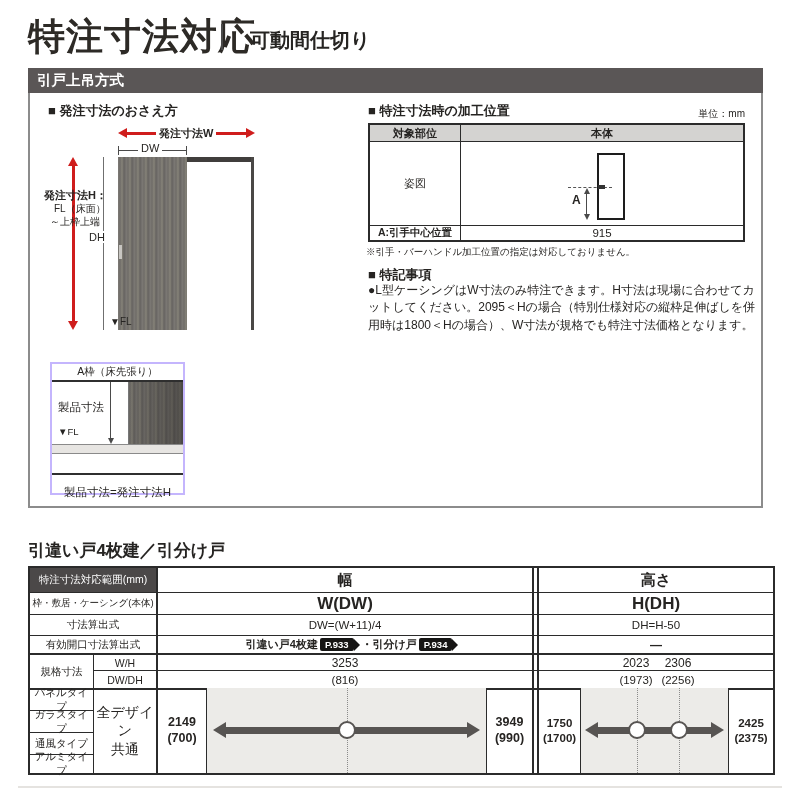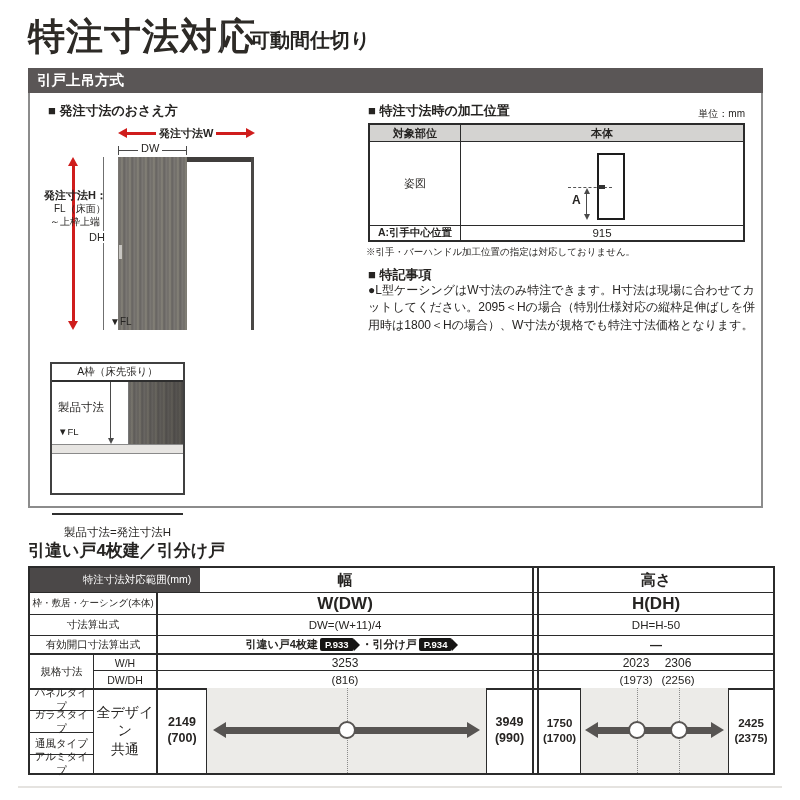--- a/index.html
+++ b/index.html
@@ -82,32 +82,32 @@
     <i class="hd d"></i>
   </div>
   <div class="t" style="left:44px;top:188px;font-size:11px;font-weight:bold;">発注寸法H：</div>
   <div class="t" style="left:54px;top:202px;font-size:10px;">FL（床面）</div>
   <div class="t" style="left:50px;top:215px;font-size:10px;">～上枠上端</div>
 
   <div class="dim-v" style="left:103px;top:157px;height:173px;"></div>
   <div class="t wlabel" style="left:86px;top:231px;font-size:11px;">DH</div>
   <div class="t" style="left:110px;top:316px;font-size:10px;">▼FL</div>
 
-  <div style="position:absolute;left:50px;top:362px;width:135px;height:133px;box-sizing:border-box;border:2px solid #404040;background:#fff;">
+  <div style="position:absolute;left:50px;top:362px;width:135px;height:133px;box-sizing:border-box;border:2px solid #c4b5fd;background:#fff;">
     <div class="c" style="left:0;top:0;width:131px;height:18px;border-bottom:2px solid #2f2f2f;font-size:10.5px;box-sizing:border-box;">A枠（床先張り）</div>
     <div class="t" style="left:6px;top:36px;font-size:11.5px;">製品寸法</div>
     <div class="arr-v thin" style="left:55px;top:18px;width:7px;height:62px;color:#4a4a4a;">
       <i class="sh"></i>
       <i class="hd d"></i>
     </div>
     <div class="t" style="left:6px;top:62px;font-size:9.5px;">▼FL</div>
     <div class="wood-dark" style="position:absolute;left:76px;top:18px;width:55px;height:62px;"></div>
     <div style="position:absolute;left:68px;top:18px;width:8px;height:62px;background:#fff;border-right:1px solid #777;"></div>
     <div style="position:absolute;left:0;top:80px;width:131px;height:10px;background:#e7e5e2;border-top:1px solid #8a8a8a;border-bottom:1px solid #8a8a8a;box-sizing:border-box;"></div>
-    <div class="c" style="left:0;top:109px;width:131px;height:36px;border-top:2px solid #2f2f2f;font-size:11.5px;box-sizing:border-box;margin-top:40px;">製品寸法=発注寸法H</div>
+    <div class="c" style="left:0;top:109px;width:131px;height:36px;border-top:2px solid #2f2f2f;font-size:11.5px;box-sizing:border-box;">製品寸法=発注寸法H</div>
   </div>
 
   <div class="t" style="left:368px;top:102px;font-size:13px;font-weight:bold;">■ 特注寸法時の加工位置</div>
   <div class="t" style="left:645px;top:107px;width:100px;text-align:right;font-size:10px;">単位：mm</div>
 
   <div style="position:absolute;left:368px;top:123px;width:377px;height:119px;box-sizing:border-box;border:2px solid #2b2b2b;background:#fff;">
     <div style="position:absolute;left:0;top:0;width:373px;height:16px;background:#d4d3d1;"></div>
     <div class="hl" style="left:0;top:16px;width:373px;height:1px;"></div>
     <div class="hl" style="left:0;top:100px;width:373px;height:1px;"></div>
     <div class="vl" style="left:90px;top:0;width:1px;height:115px;"></div>
@@ -147,21 +147,21 @@
     <div class="hl" style="left:0;top:186px;width:63px;height:1px;"></div>
     <div class="vl" style="left:63px;top:85px;width:1px;height:120px;"></div>
     <div class="vl" style="left:126px;top:0;width:2px;height:205px;"></div>
     <div class="vl" style="left:176px;top:120px;width:1px;height:85px;"></div>
     <div class="vl" style="left:456px;top:120px;width:1px;height:85px;"></div>
     <div class="vl" style="left:502px;top:0;width:2px;height:205px;"></div>
     <div class="vl" style="left:507px;top:0;width:2px;height:205px;"></div>
     <div class="vl" style="left:550px;top:120px;width:1px;height:85px;"></div>
     <div class="vl" style="left:698px;top:120px;width:1px;height:85px;"></div>
 
-    <div class="c" style="left:0;top:0;width:126px;height:24px;background:#4b4848;color:#fff;font-size:10.5px;padding-left:44px;">特注寸法対応範囲(mm)</div>
+    <div class="c" style="left:0;top:0;width:126px;height:24px;background:#4b4848;color:#fff;font-size:10.5px;">特注寸法対応範囲(mm)</div>
     <div class="c" style="left:128px;top:0;width:374px;height:24px;font-size:15px;font-weight:bold;">幅</div>
     <div class="c" style="left:509px;top:0;width:234px;height:24px;font-size:15px;font-weight:bold;">高さ</div>
 
     <div class="c" style="left:0;top:25px;width:126px;height:21px;font-size:9.5px;">枠・敷居・ケーシング(本体)</div>
     <div class="c" style="left:128px;top:25px;width:374px;height:21px;font-size:17px;font-weight:bold;">W(DW)</div>
     <div class="c" style="left:509px;top:25px;width:234px;height:21px;font-size:17px;font-weight:bold;">H(DH)</div>
 
     <div class="c" style="left:0;top:47px;width:126px;height:20px;font-size:10.5px;">寸法算出式</div>
     <div class="c" style="left:128px;top:47px;width:374px;height:20px;font-size:11.5px;">DW=(W+11)/4</div>
     <div class="c" style="left:509px;top:47px;width:234px;height:20px;font-size:11.5px;">DH=H-50</div>

